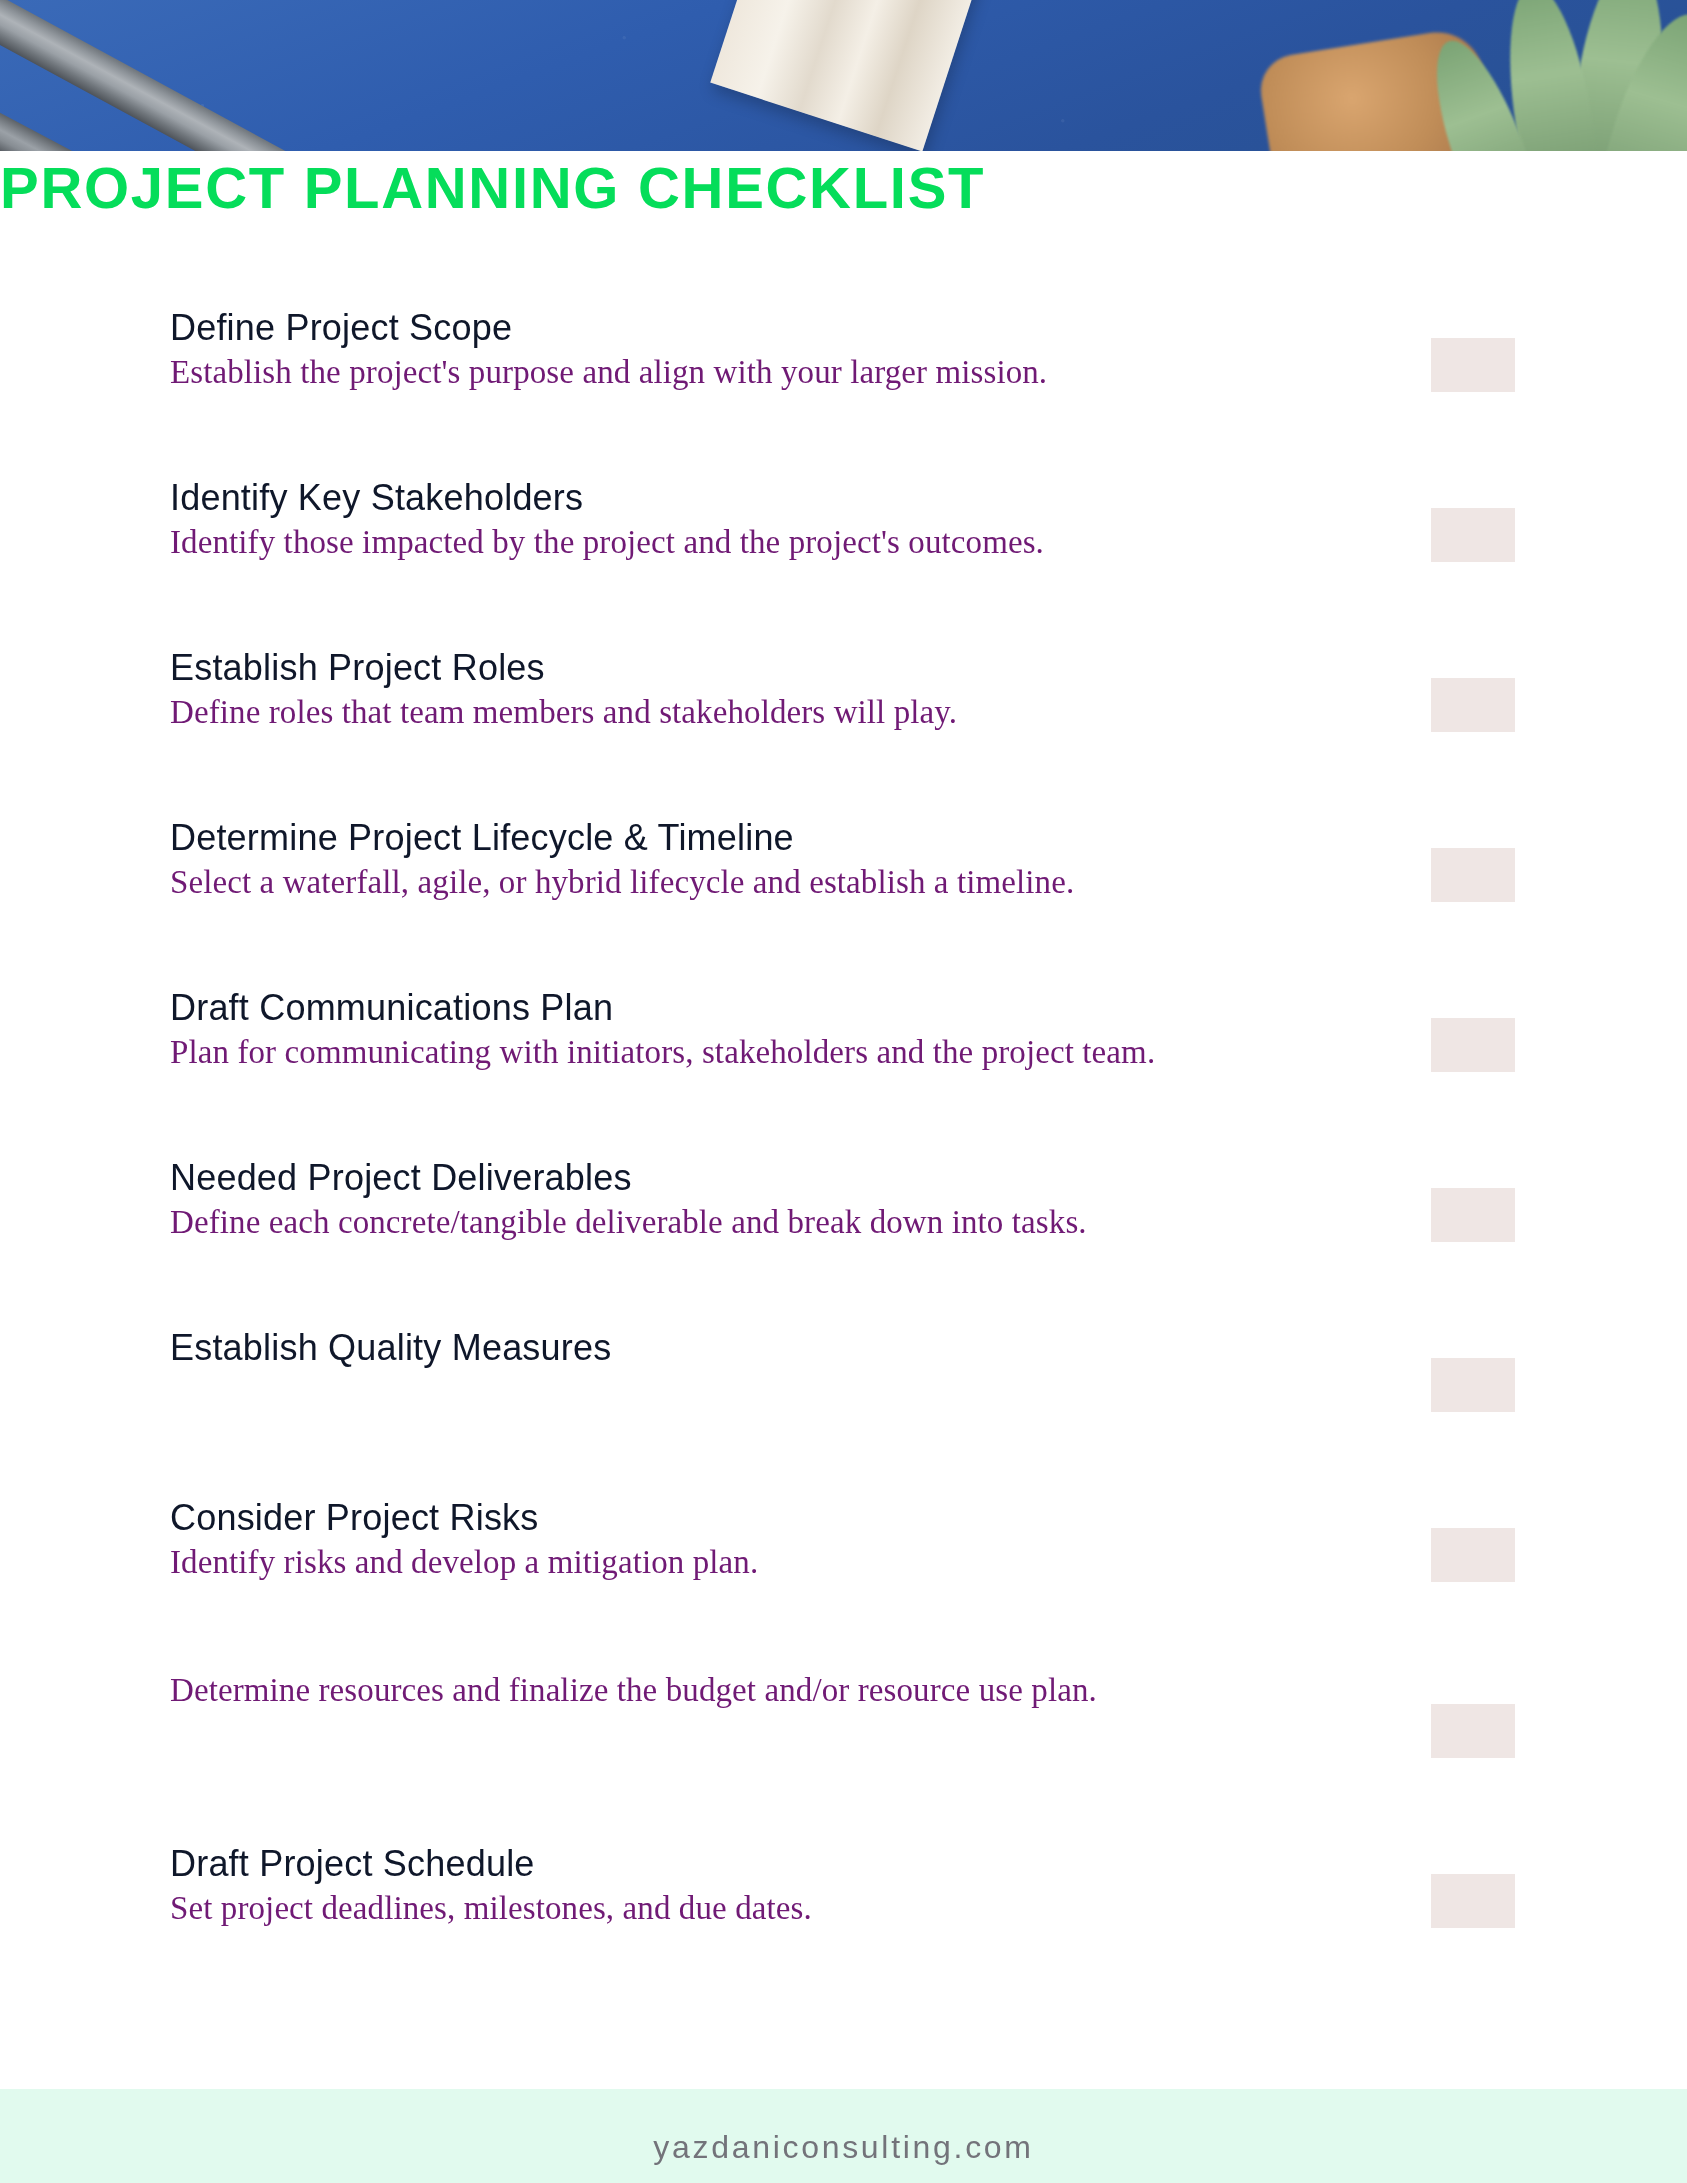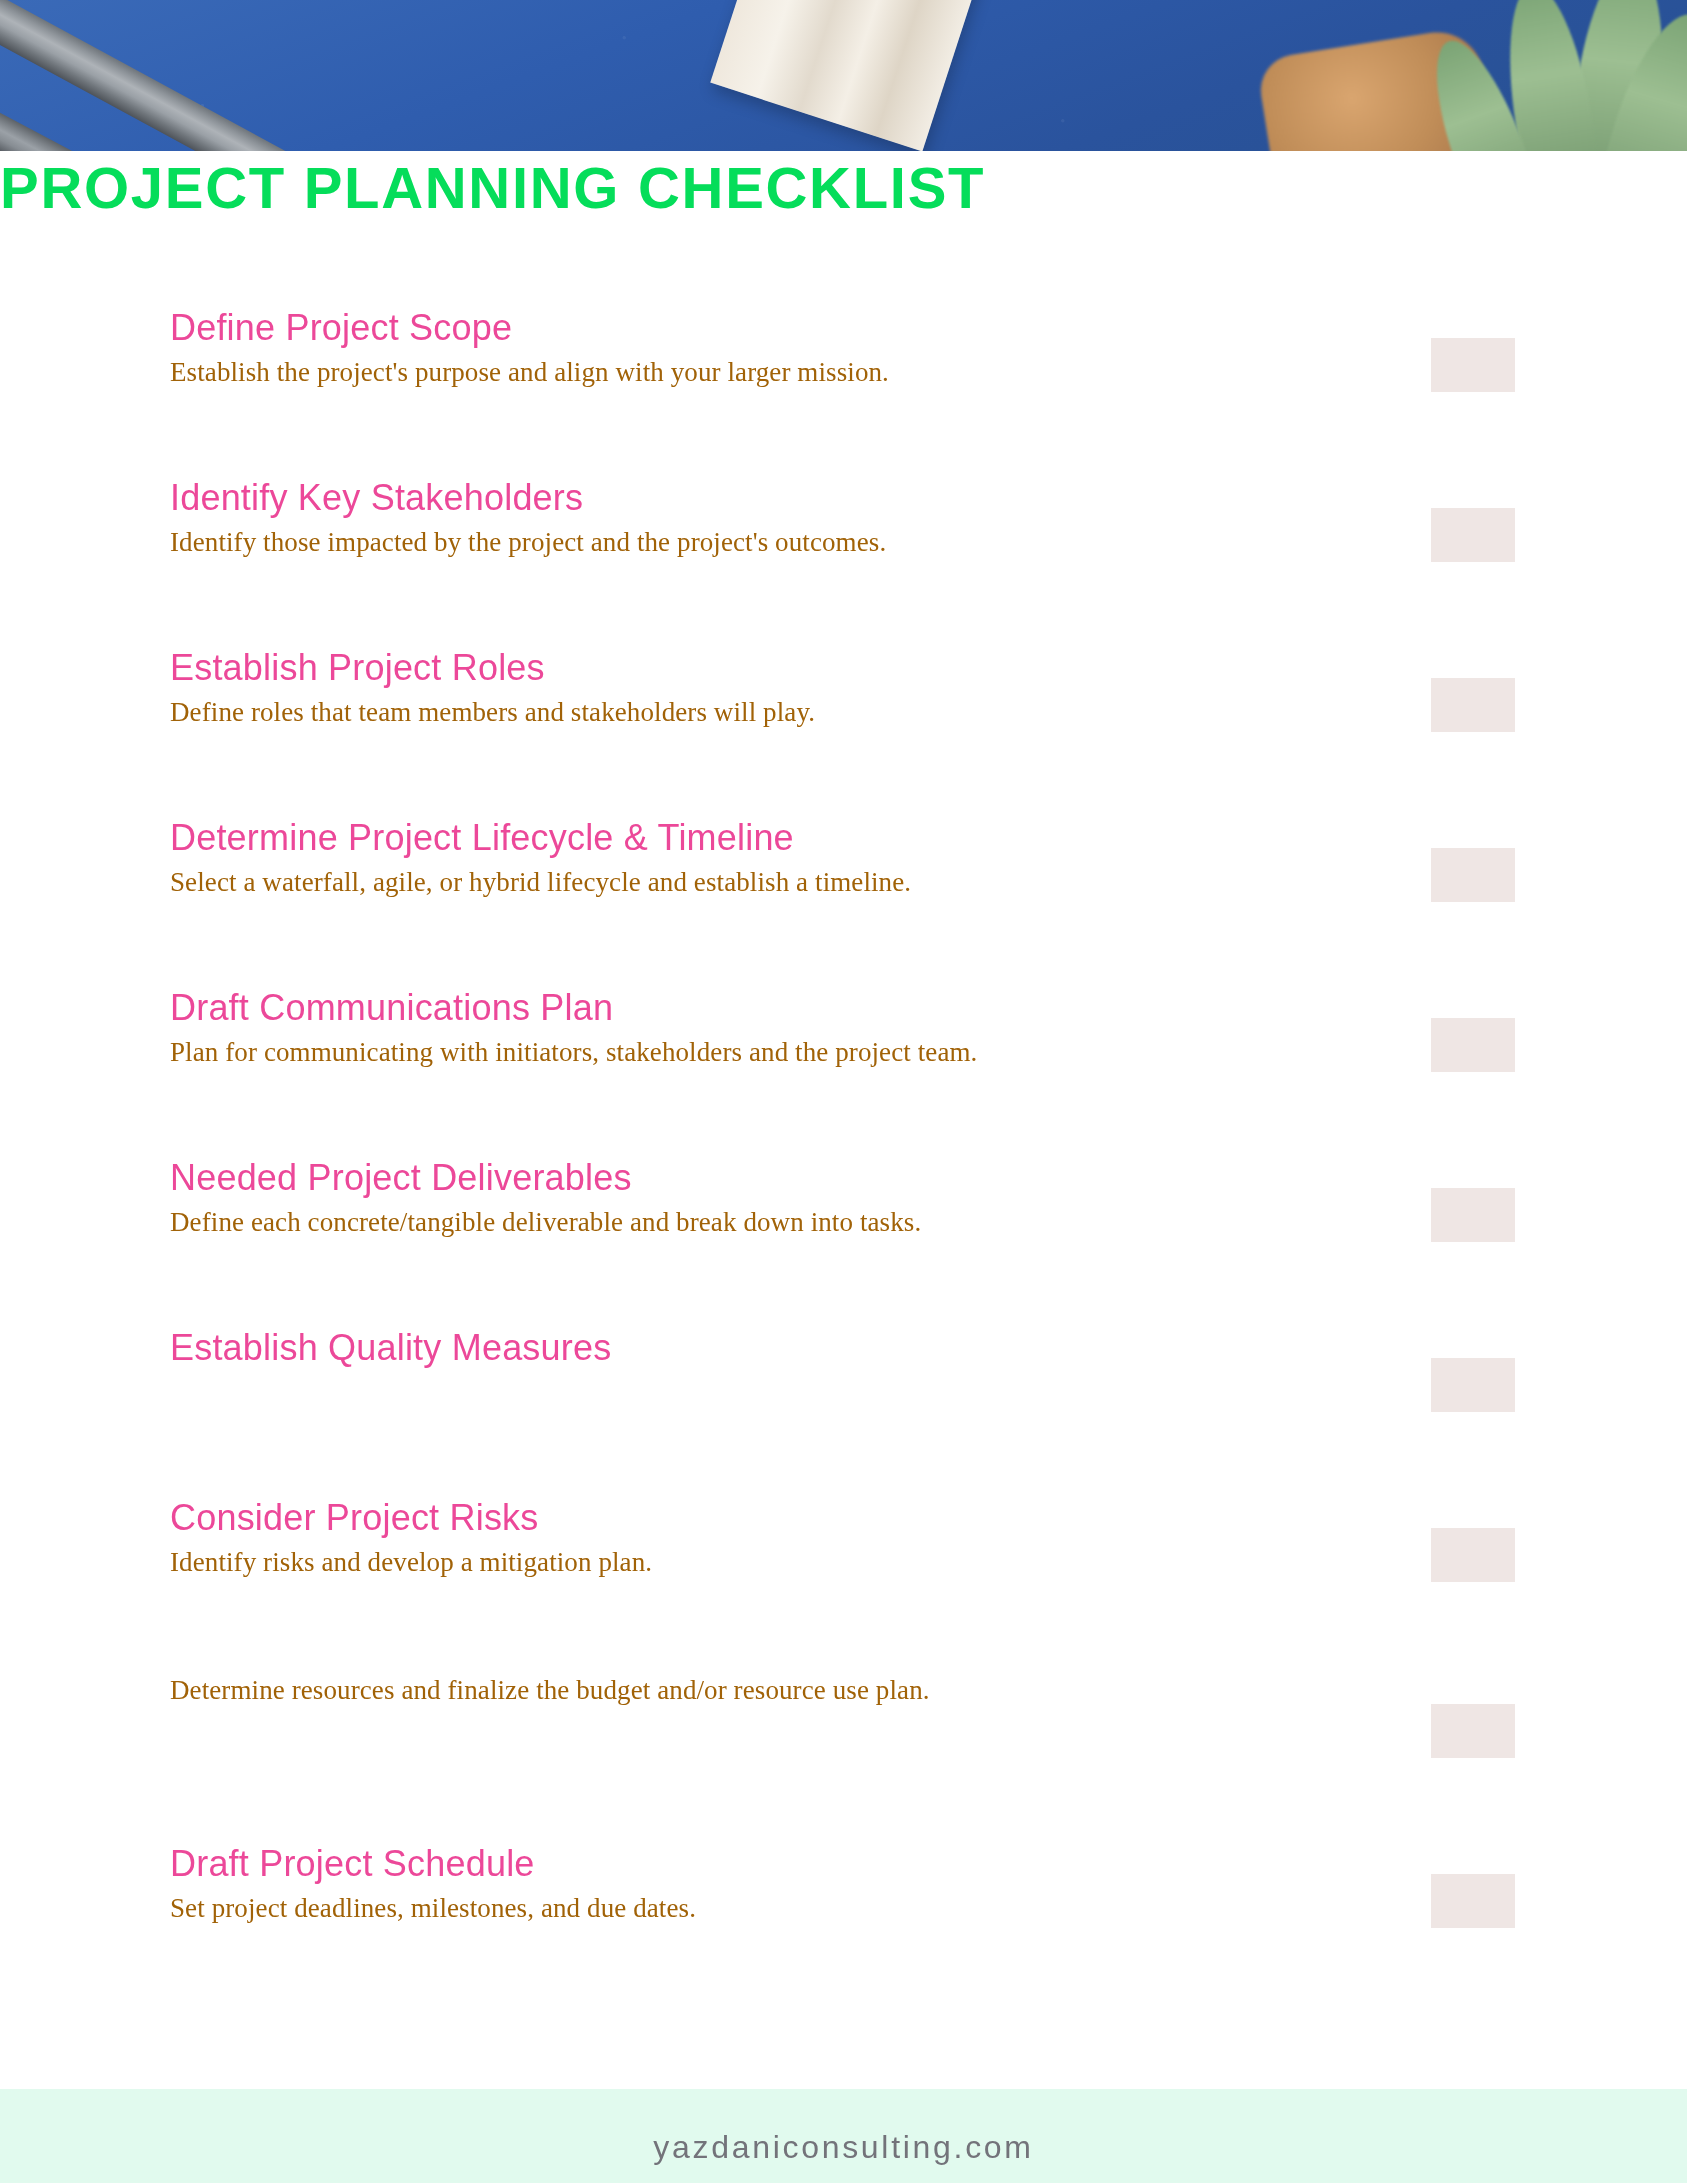--- a/index.html
+++ b/index.html
@@ -132,30 +132,30 @@
   .row {
     position:relative;
     height:170px;
   }
   .row-text { width:1215px; }
   .item-title {
     font-family:"Liberation Sans", sans-serif;
     font-weight:normal;
     font-size:36px;
     line-height:42px;
-    color:#ec4899;
+    color:#0f172a;
     letter-spacing:0.2px;
     white-space:nowrap;
   }
   .item-desc {
     margin-top:6px;
     font-family:"Liberation Serif", serif;
-    font-size:27px;
+    font-size:33px;
     line-height:34px;
-    color:#a16207;
+    color:#701a75;
     letter-spacing:0.1px;
     white-space:nowrap;
   }
   .checkbox {
     position:absolute;
     right:12px;
     top:31px;
     width:84px;
     height:54px;
     background:#EFE6E4;

